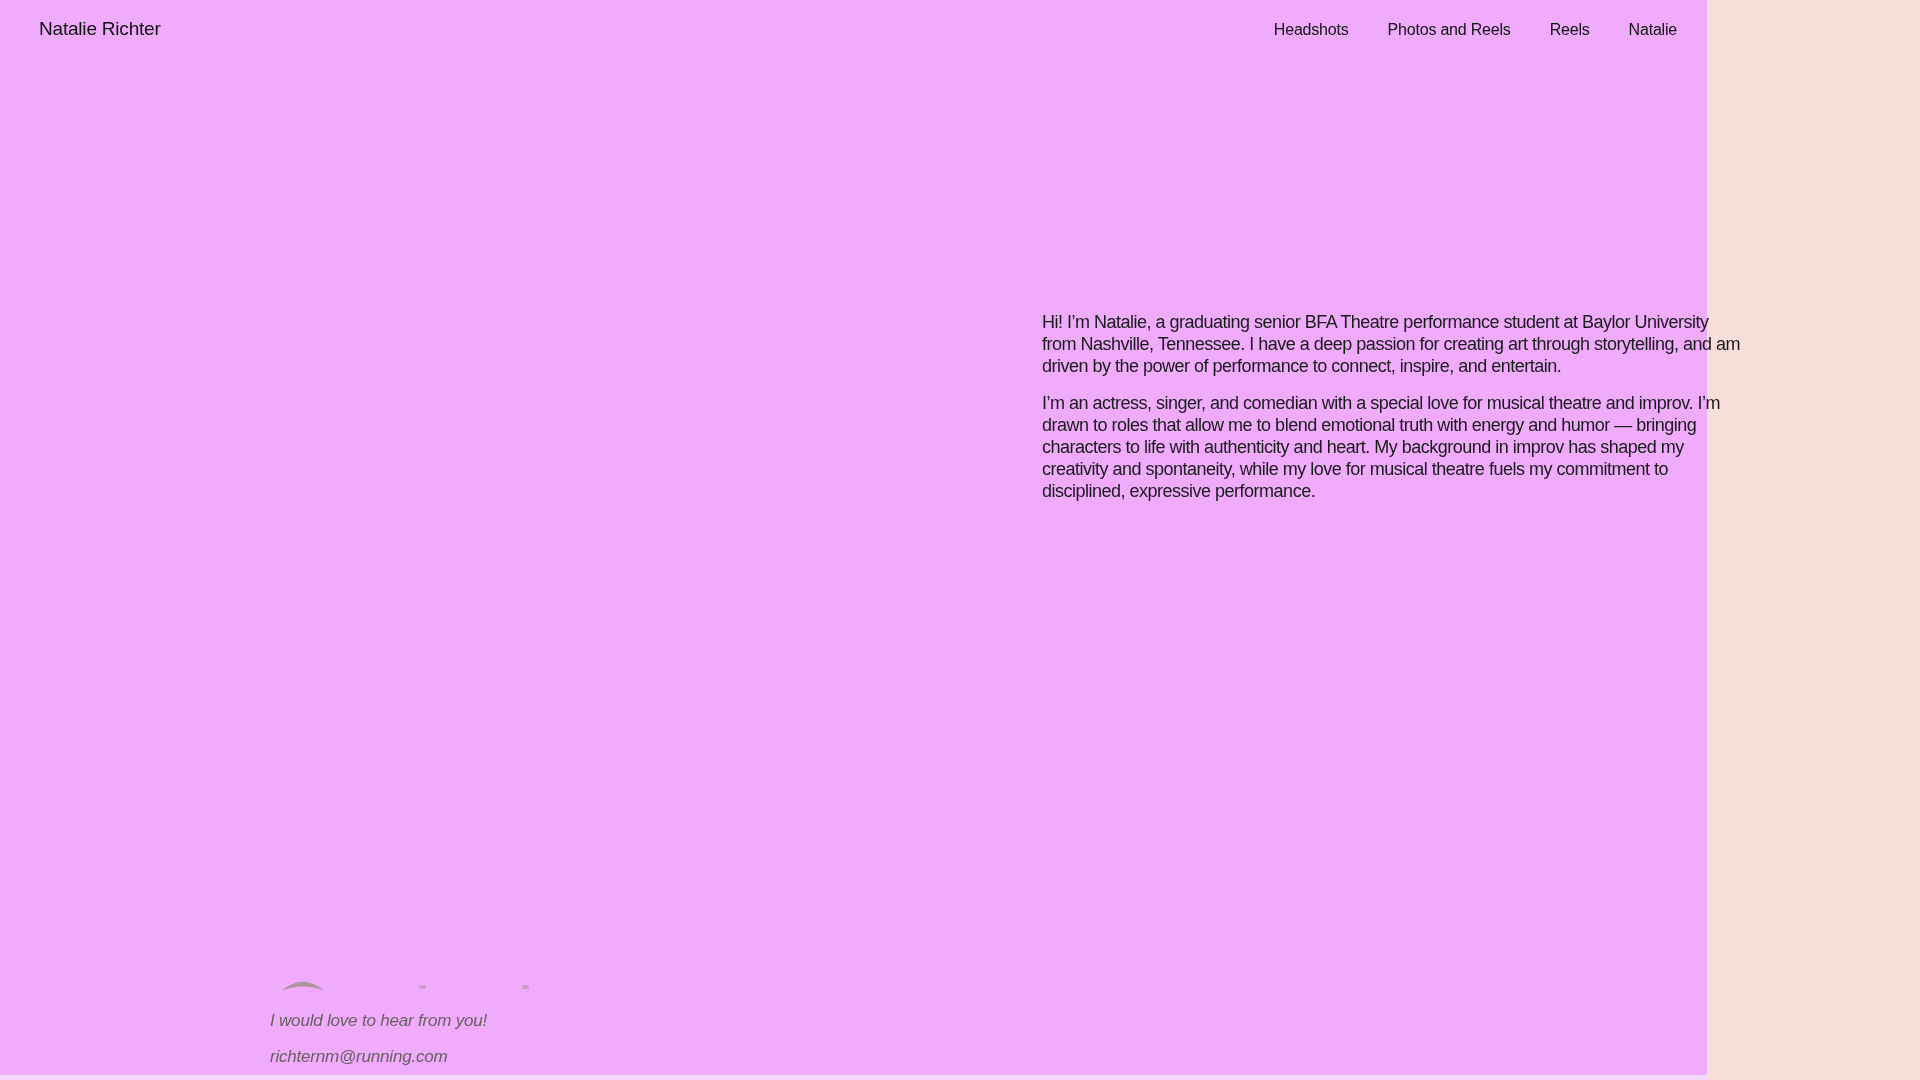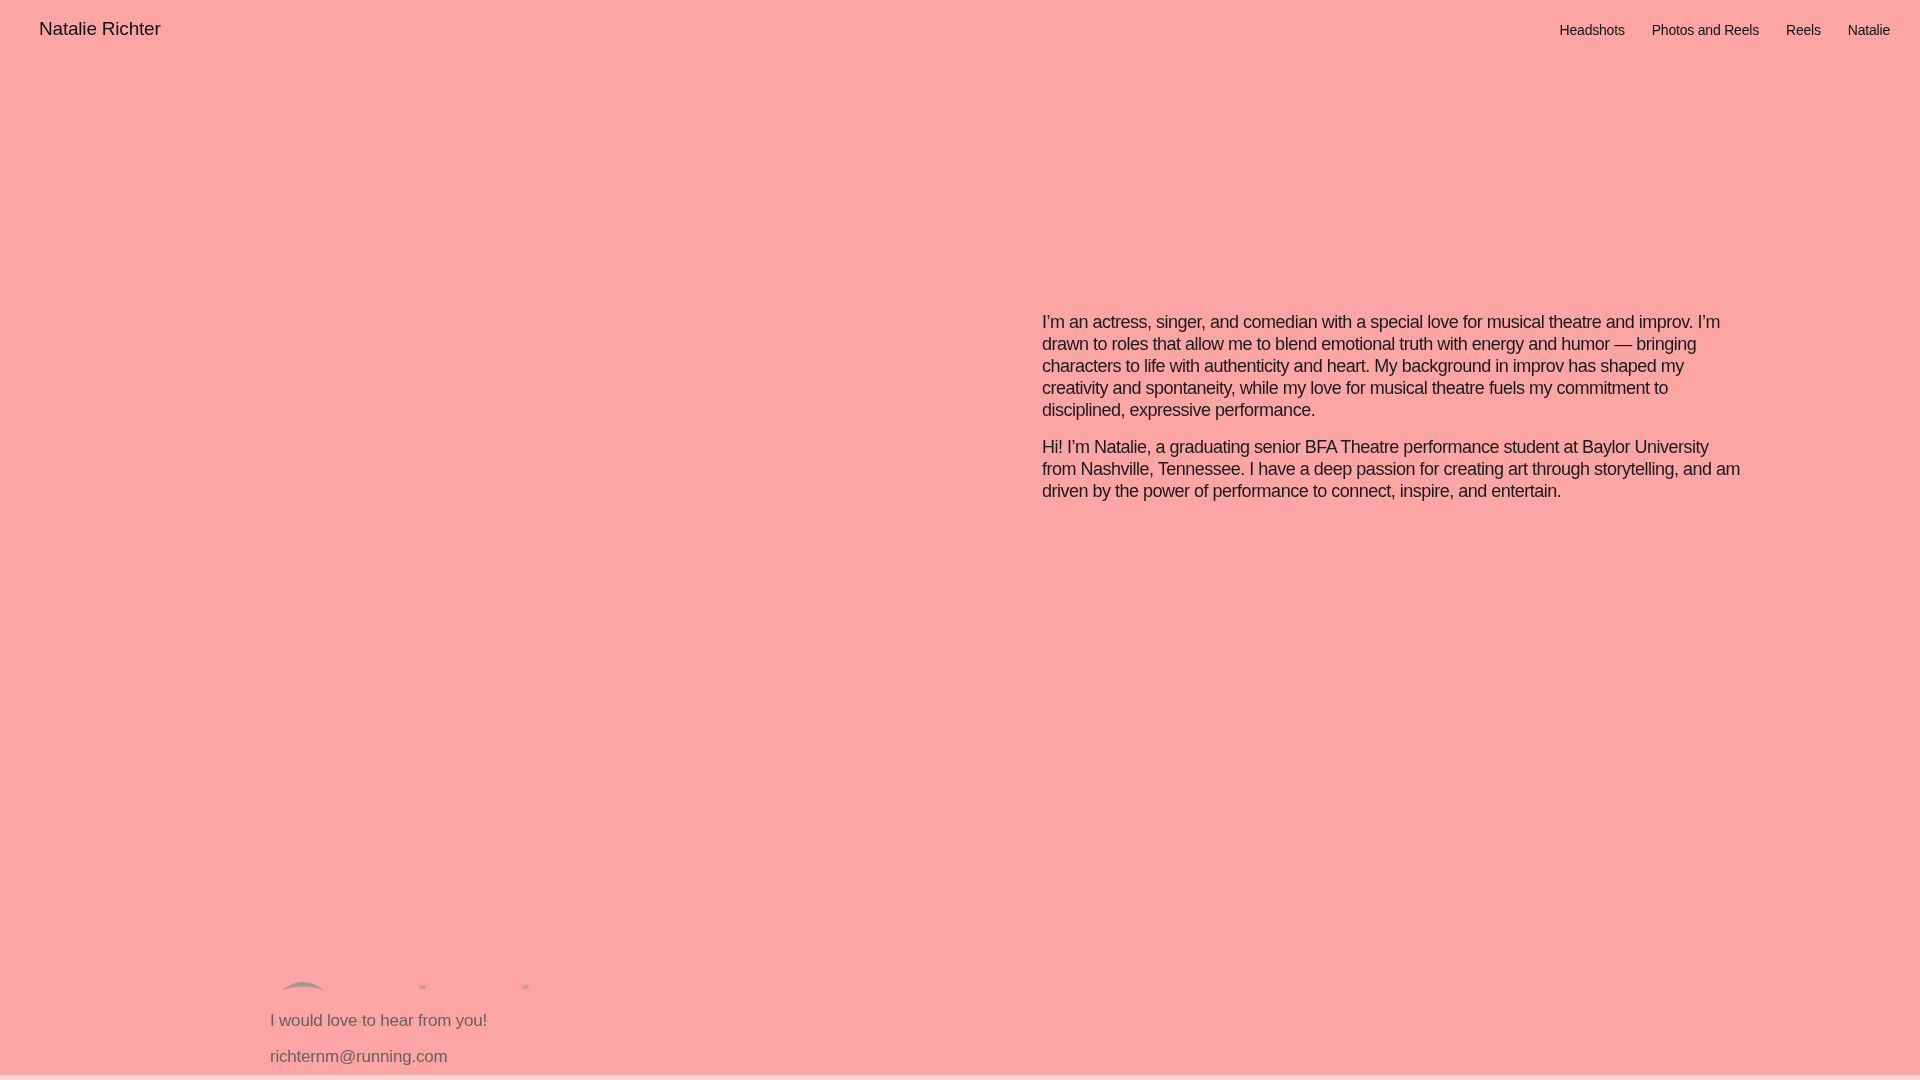--- a/index.html
+++ b/index.html
@@ -6,23 +6,23 @@
     margin: 0;
     padding: 0;
     width: 1920px;
     height: 1080px;
     overflow: hidden;
     background: #f9ded9;
     font-family: "Liberation Sans", "DejaVu Sans", sans-serif;
   }
   .page {
     position: relative;
-    width: 1920px;
+    width: 1707px;
     height: 1080px;
-    background: #fca5a5;
+    background: #f0abfc;
   }
 
   
   .site-header {
     position: absolute;
     top: 0; left: 0; right: 0;
     display: flex;
     justify-content: space-between;
     align-items: baseline;
     padding: 17px 30px 0 39px;
@@ -34,26 +34,27 @@
     color: #111111;
     text-decoration: none;
     letter-spacing: -0.2px;
     cursor: pointer;
   }
   .main-nav {
     display: flex;
     gap: 27px;
   }
   .main-nav a {
-    font-size: 14px;
+    font-size: 16px;
     line-height: 23px;
     color: #111111;
     text-decoration: none;
     letter-spacing: -0.2px;
     cursor: pointer;
+    margin-left: 12px;
   }
 
   
   .about-text {
     position: absolute;
     left: 1042px;
     top: 311px;
     width: 820px;
   }
   .about-text p {
@@ -63,20 +64,21 @@
     letter-spacing: -0.5px;
     color: #1a1a1a;
     white-space: pre;
   }
 
   
   .contact-block {
     position: absolute;
     left: 270px;
     top: 1010px;
+    font-style: italic;
   }
   .contact-block .intro {
     margin: 0 0 14px 0;
     font-size: 17px;
     line-height: 22px;
     letter-spacing: -0.2px;
     color: #696060;
   }
   .contact-block .email {
     display: block;
@@ -131,28 +133,28 @@
     <a class="site-title">Natalie Richter</a>
     <nav class="main-nav">
       <a>Headshots</a>
       <a>Photos and Reels</a>
       <a>Reels</a>
       <a>Natalie</a>
     </nav>
   </header>
 
   <main class="about-text">
+    <p>Hi! I’m Natalie, a graduating senior BFA Theatre performance student at Baylor University
+from Nashville, Tennessee. I have a deep passion for creating art through storytelling, and am
+driven by the power of performance to connect, inspire, and entertain.</p>
     <p>I’m an actress, singer, and comedian with a special love for musical theatre and improv. I’m
 drawn to roles that allow me to blend emotional truth with energy and humor — bringing
 characters to life with authenticity and heart. My background in improv has shaped my
 creativity and spontaneity, while my love for musical theatre fuels my commitment to
 disciplined, expressive performance.</p>
-    <p>Hi! I’m Natalie, a graduating senior BFA Theatre performance student at Baylor University
-from Nashville, Tennessee. I have a deep passion for creating art through storytelling, and am
-driven by the power of performance to connect, inspire, and entertain.</p>
   </main>
 
   <div class="heading-artifact">
     <svg class="artifact-crescent" viewBox="0 0 42 12" xmlns="http://www.w3.org/2000/svg">
       <path d="M0,11.5 Q21,-6 42,11.5 Q21,3.5 0,11.5 Z" fill="#a3908a" opacity="0.85"></path>
     </svg>
     <div class="artifact-dash d1"></div>
     <div class="artifact-dash d2"></div>
   </div>
 

